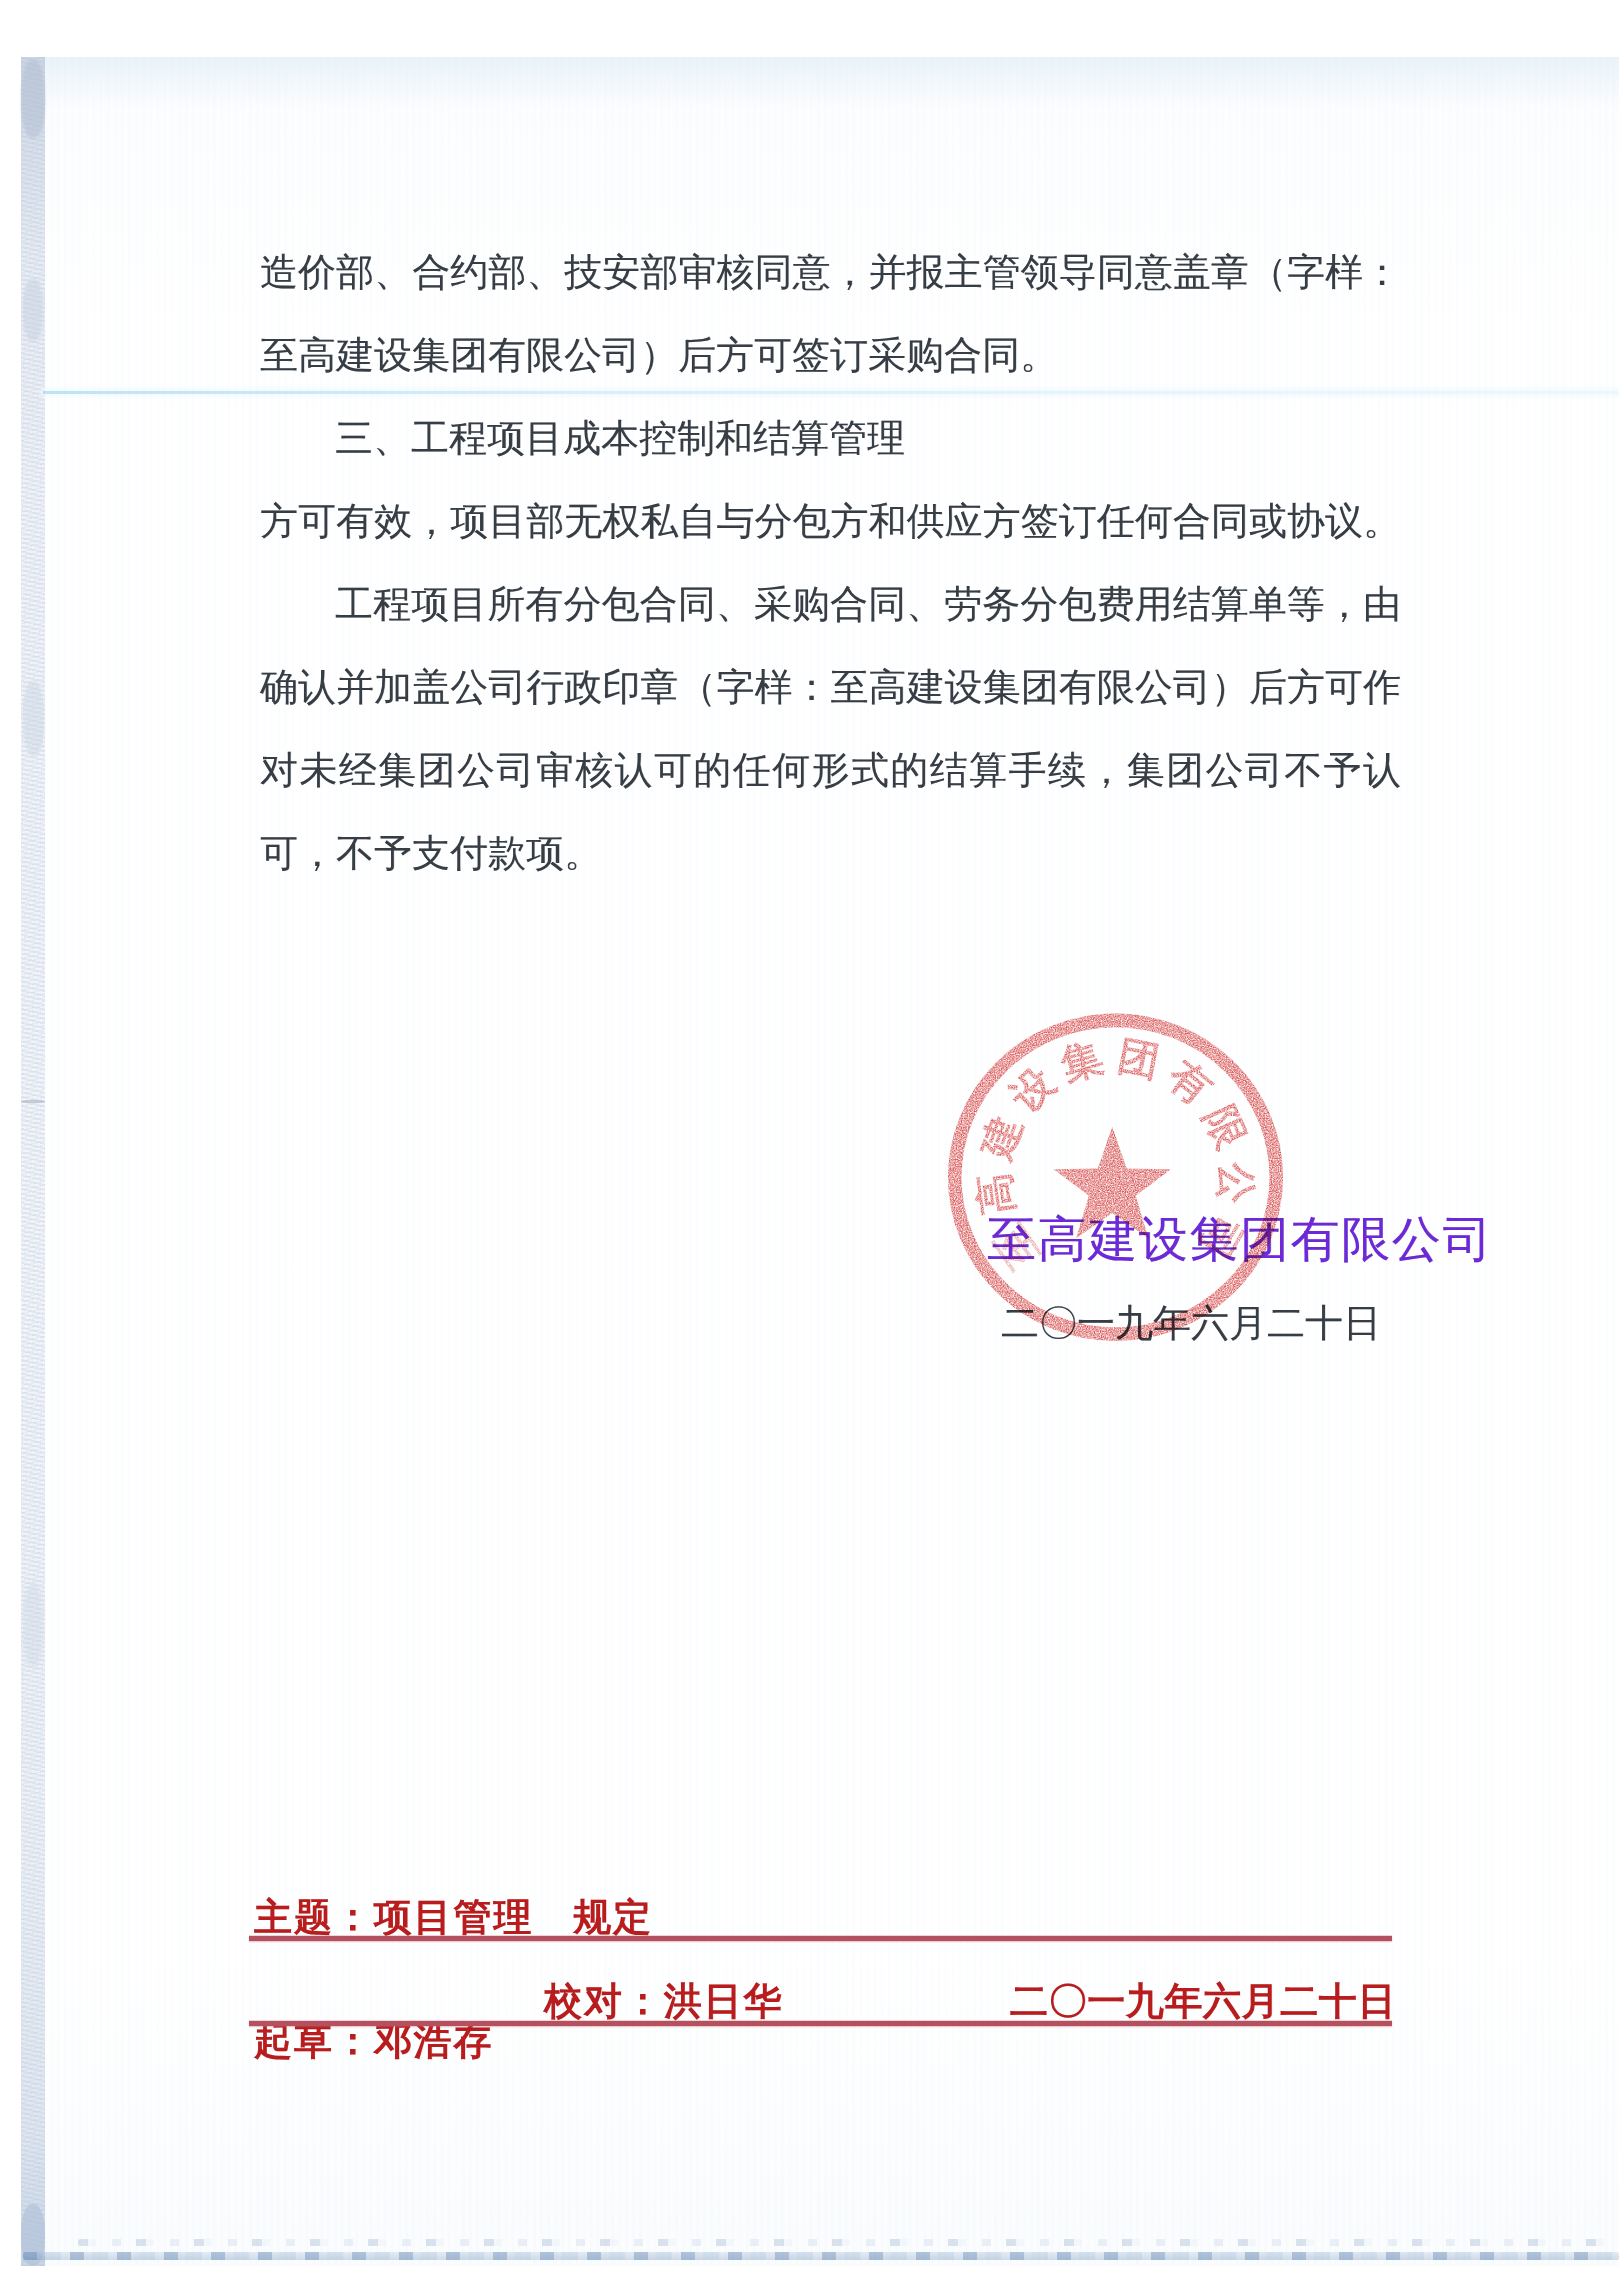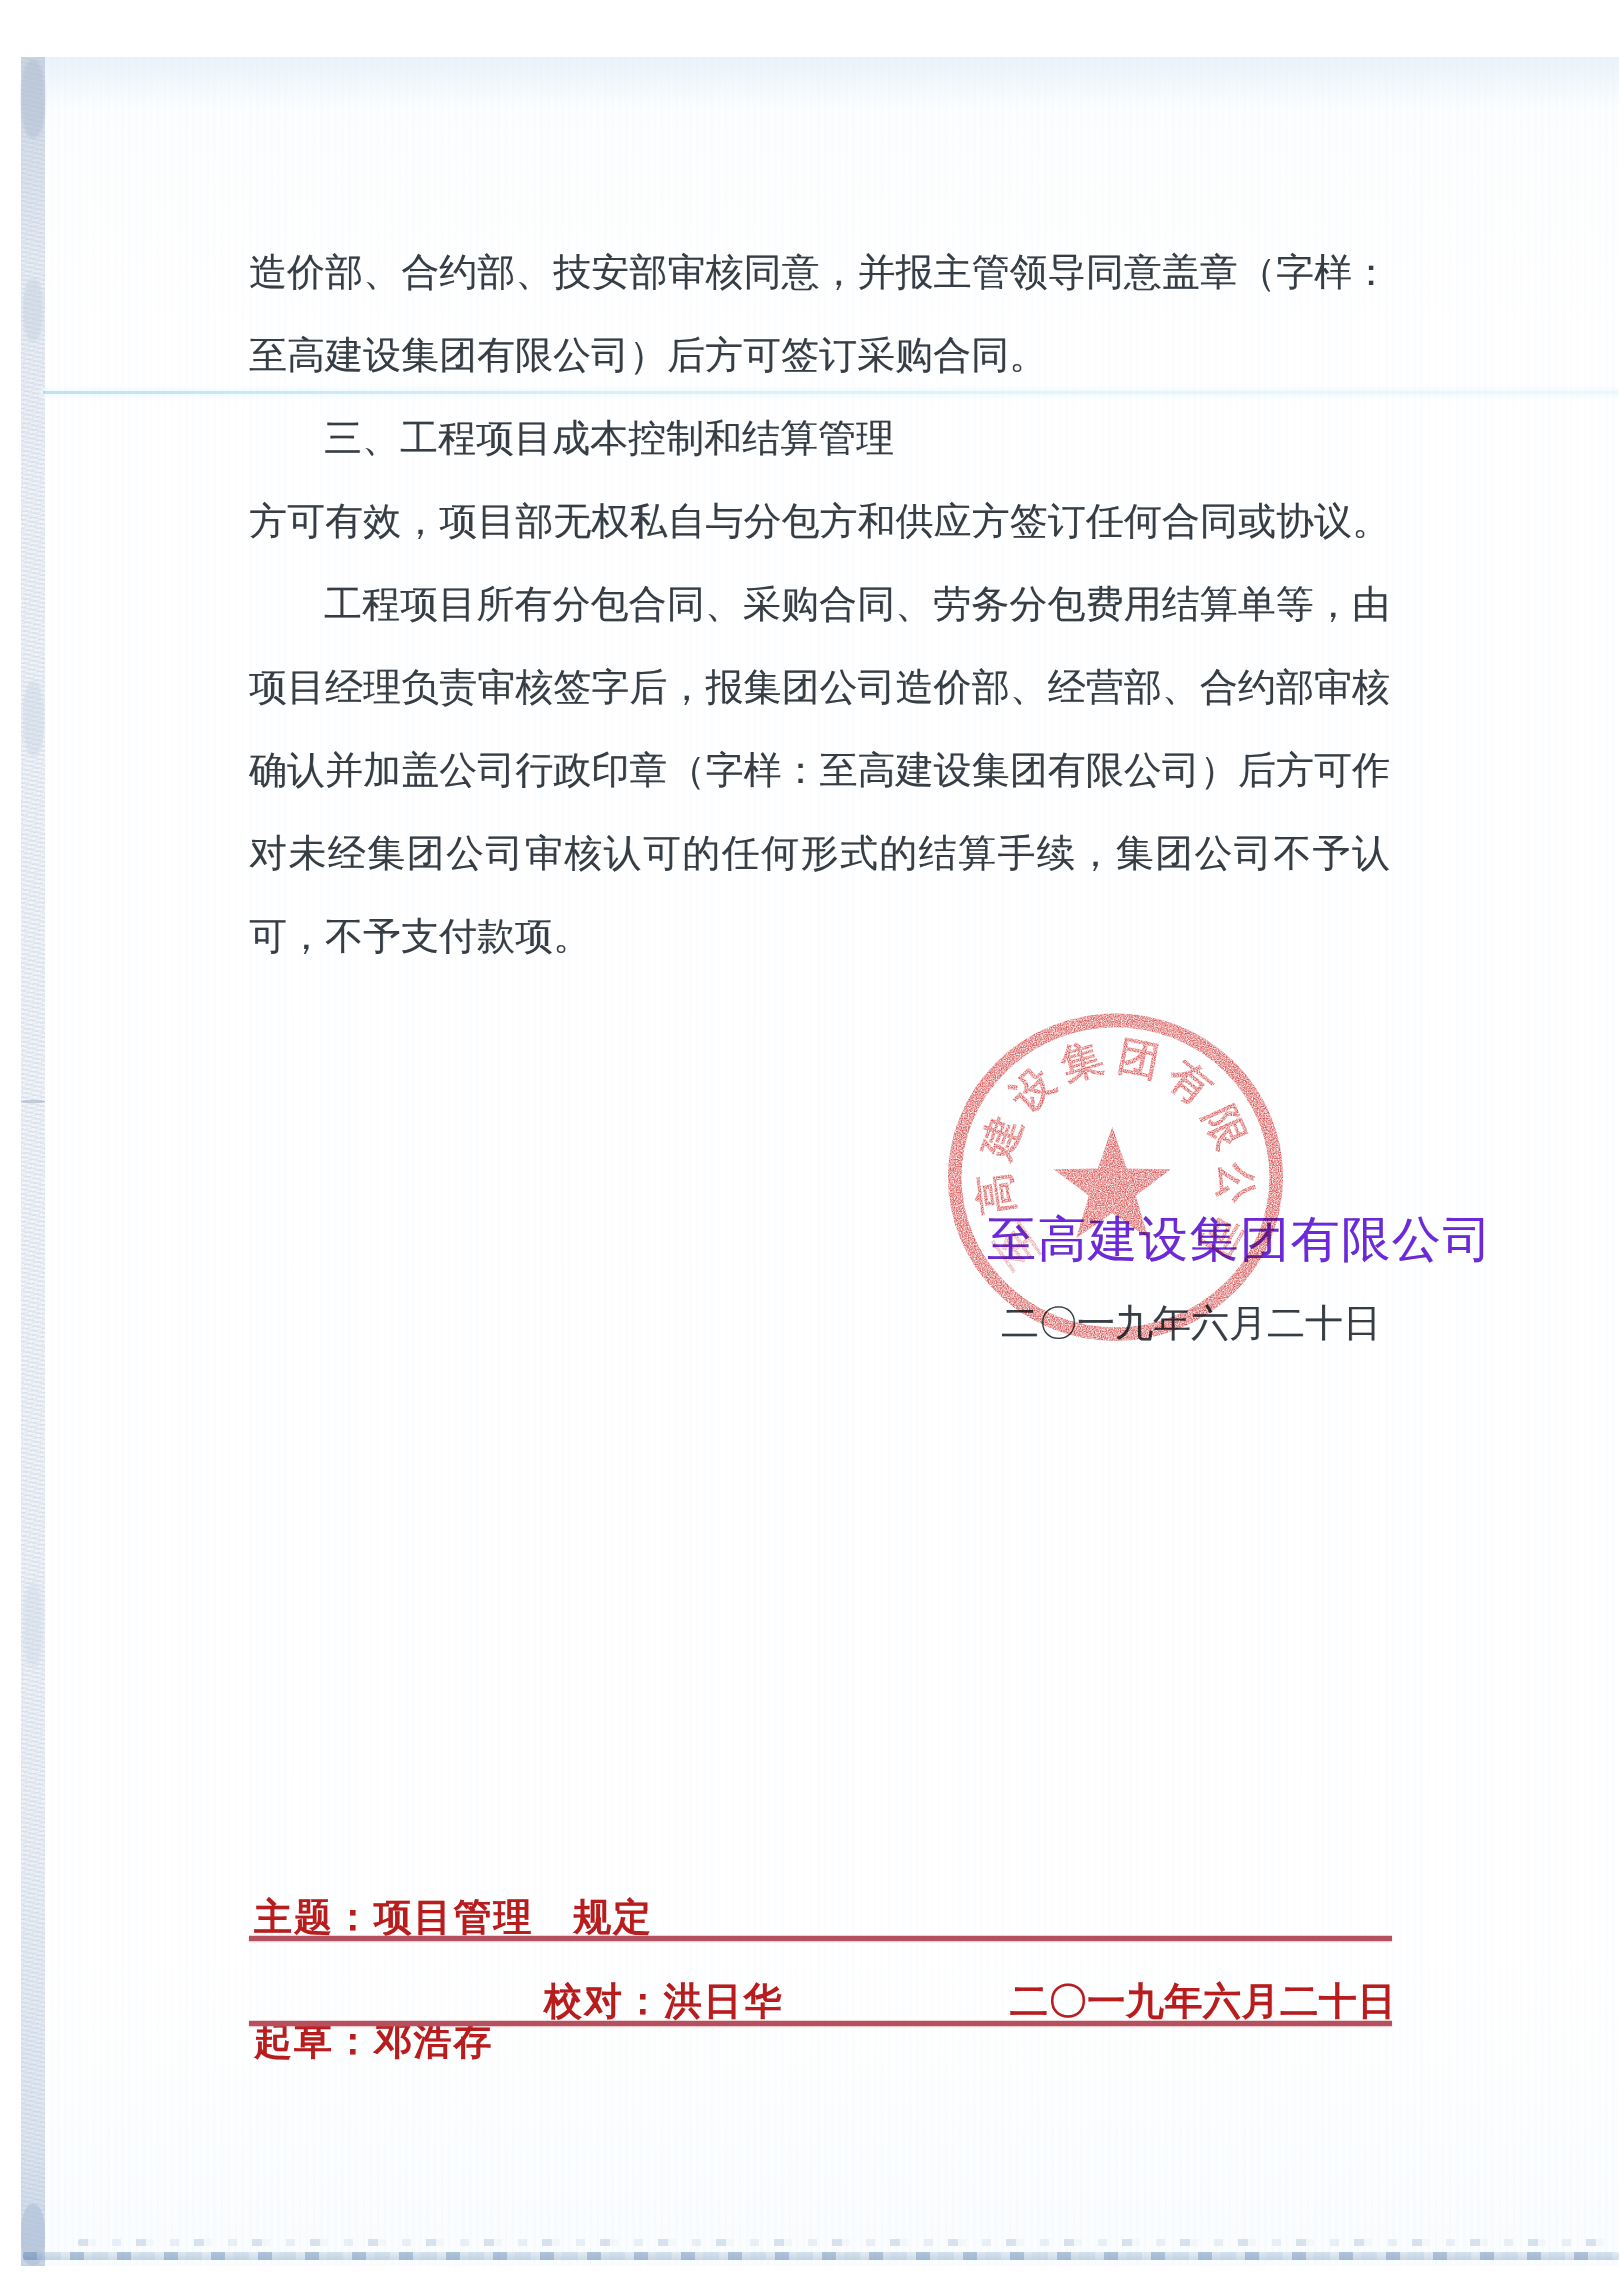--- a/index.html
+++ b/index.html
@@ -37,21 +37,21 @@
   .smudge.s5{left:23.4px;top:1583px;width:19.5px;height:84px;background:rgba(203,213,229,0.38);filter:blur(1.9px);}
   .smudge.s6{left:21.4px;top:2204px;width:24px;height:62px;background:rgba(175,192,216,0.60);filter:blur(0.6px);}
   
   .streak-line{
     position:absolute;left:43px;top:391px;width:1577px;height:2.6px;
     background:linear-gradient(90deg,rgba(140,205,234,0.55),rgba(160,212,238,0.38) 35%,rgba(185,222,243,0.30) 75%,rgba(185,222,243,0.22));
     box-shadow:0 0 4.5px 2.6px rgba(238,249,255,0.9);
   }
   
   .body-text{
-    position:absolute;left:249px;top:231px;width:1141px;
+    position:absolute;left:260px;top:231px;width:1141px;
     font-size:38px;line-height:83px;color:#363d44;
     text-shadow:0.4px 0.4px 0.5px rgba(62,72,84,0.35);
   }
   .line{height:83px;}
   .line.fill{text-align:justify;text-align-last:justify;}
   .line.indent{text-indent:75px;}
   
   .sig-company{
     position:absolute;left:987px;top:1221px;
     font-size:49px;line-height:38px;letter-spacing:1.6px;color:#6d28d9;
@@ -114,21 +114,20 @@
 <div class="smudge s6"></div>
 
 <div class="streak-line"></div>
 
 <div class="body-text">
   <div class="line fill">造价部、合约部、技安部审核同意，并报主管领导同意盖章（字样：</div>
   <div class="line">至高建设集团有限公司）后方可签订采购合同。</div>
   <div class="line indent">三、工程项目成本控制和结算管理</div>
   <div class="line fill">方可有效，项目部无权私自与分包方和供应方签订任何合同或协议。</div>
   <div class="line indent fill">工程项目所有分包合同、采购合同、劳务分包费用结算单等，由</div>
-  <div class="line fill">项目经理负责审核签字后，报集团公司造价部、经营部、合约部审核</div>
   <div class="line fill">确认并加盖公司行政印章（字样：至高建设集团有限公司）后方可作</div>
   <div class="line fill">对未经集团公司审核认可的任何形式的结算手续，集团公司不予认</div>
   <div class="line">可，不予支付款项。</div>
 </div>
 
 <div class="sig-company">至高建设集团有限公司</div>
 <div class="sig-date">二〇一九年六月二十日</div>
 
 <svg class="seal" viewBox="1440 1540 580 560" xmlns="http://www.w3.org/2000/svg">
   <defs>

